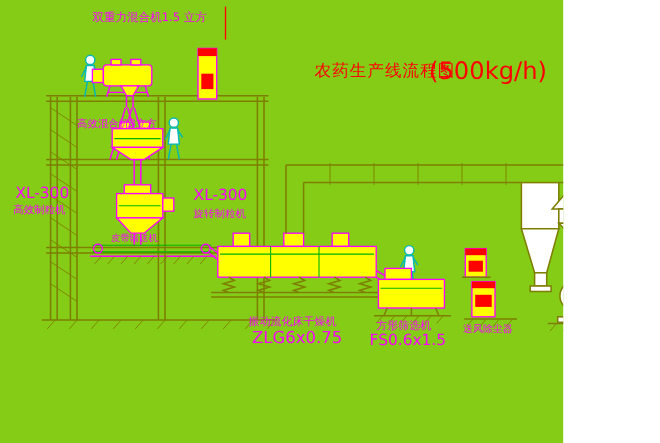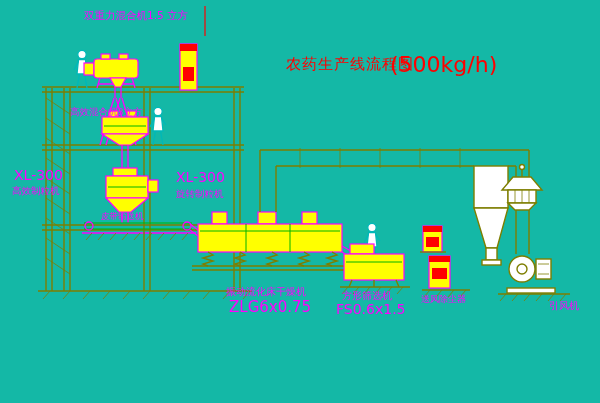--- a/index.html
+++ b/index.html
@@ -1,16 +1,16 @@
 <!DOCTYPE html>
 <html><head>
 <meta charset="utf-8">
 <style>
   html,body{margin:0;padding:0;background:#fff;}
-  .diagram-canvas{position:relative;width:600px;height:403px;background:#14b8a6;overflow:hidden;text-decoration:underline;}
+  .diagram-canvas{position:relative;width:512px;height:403px;background:#84cc16;overflow:hidden;text-decoration:underline;}
   svg{display:block;}
   svg text{font-family:"DejaVu Sans","Liberation Sans",sans-serif;}
   .s-olv{stroke:#7e7e00;stroke-width:1.4;fill:none;}
   .s-olv-thin{stroke:#7e7e00;stroke-width:0.8;fill:none;}
   .s-mag{stroke:#ff00ff;stroke-width:1.3;fill:none;}
   .f-yel{fill:#ffff00;stroke:#ff00ff;stroke-width:1.2;}
   .f-red{fill:#ff0000;stroke:none;}
   .s-red{stroke:#ff0000;stroke-width:1.2;fill:none;}
   .s-grn{stroke:#00b400;stroke-width:1;fill:none;}
   .person{stroke:#00b8b8;stroke-width:1.3;fill:#ffffff;}

